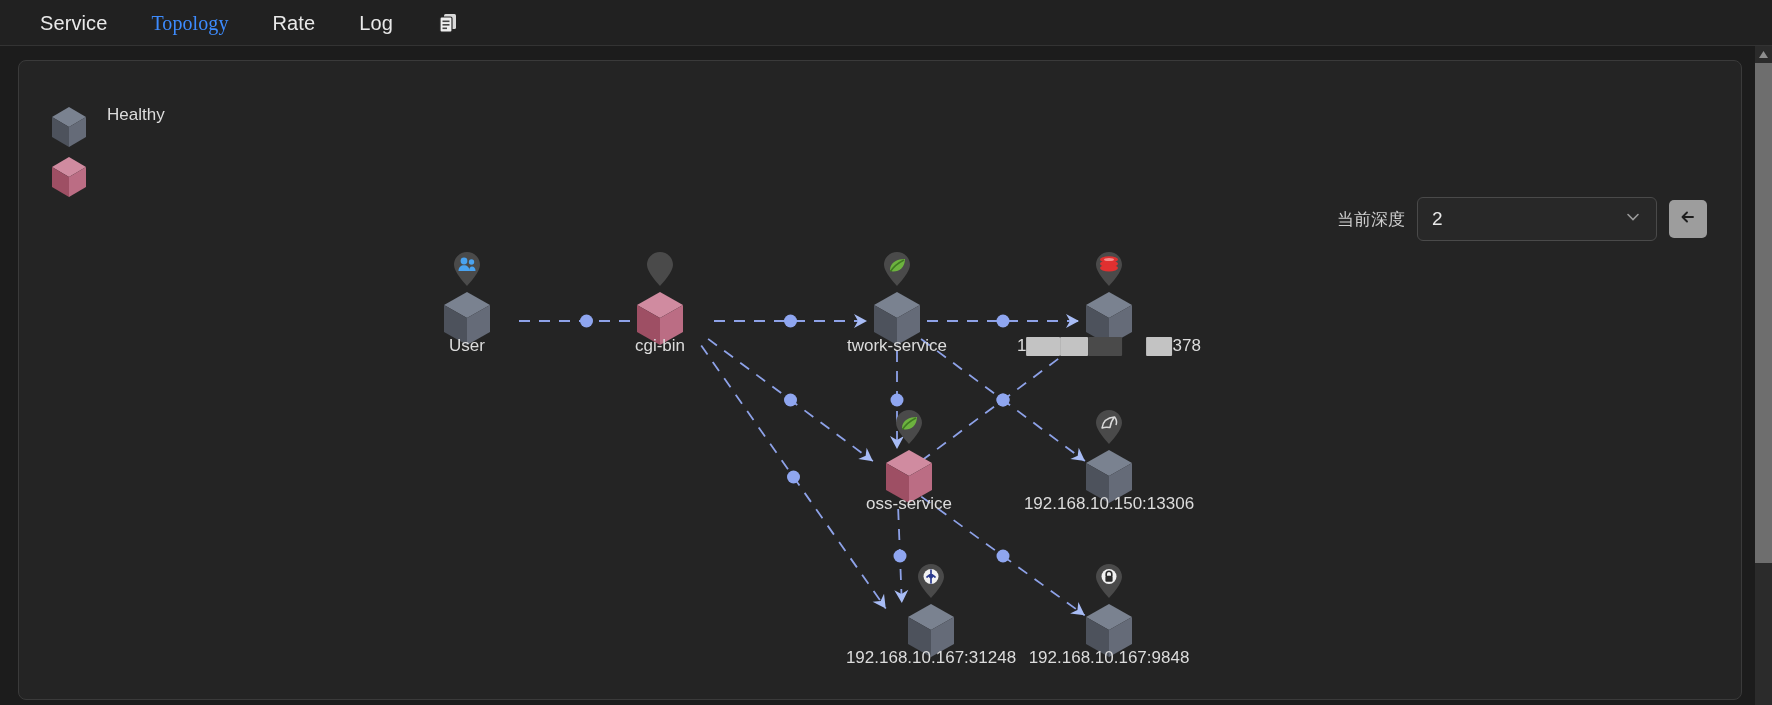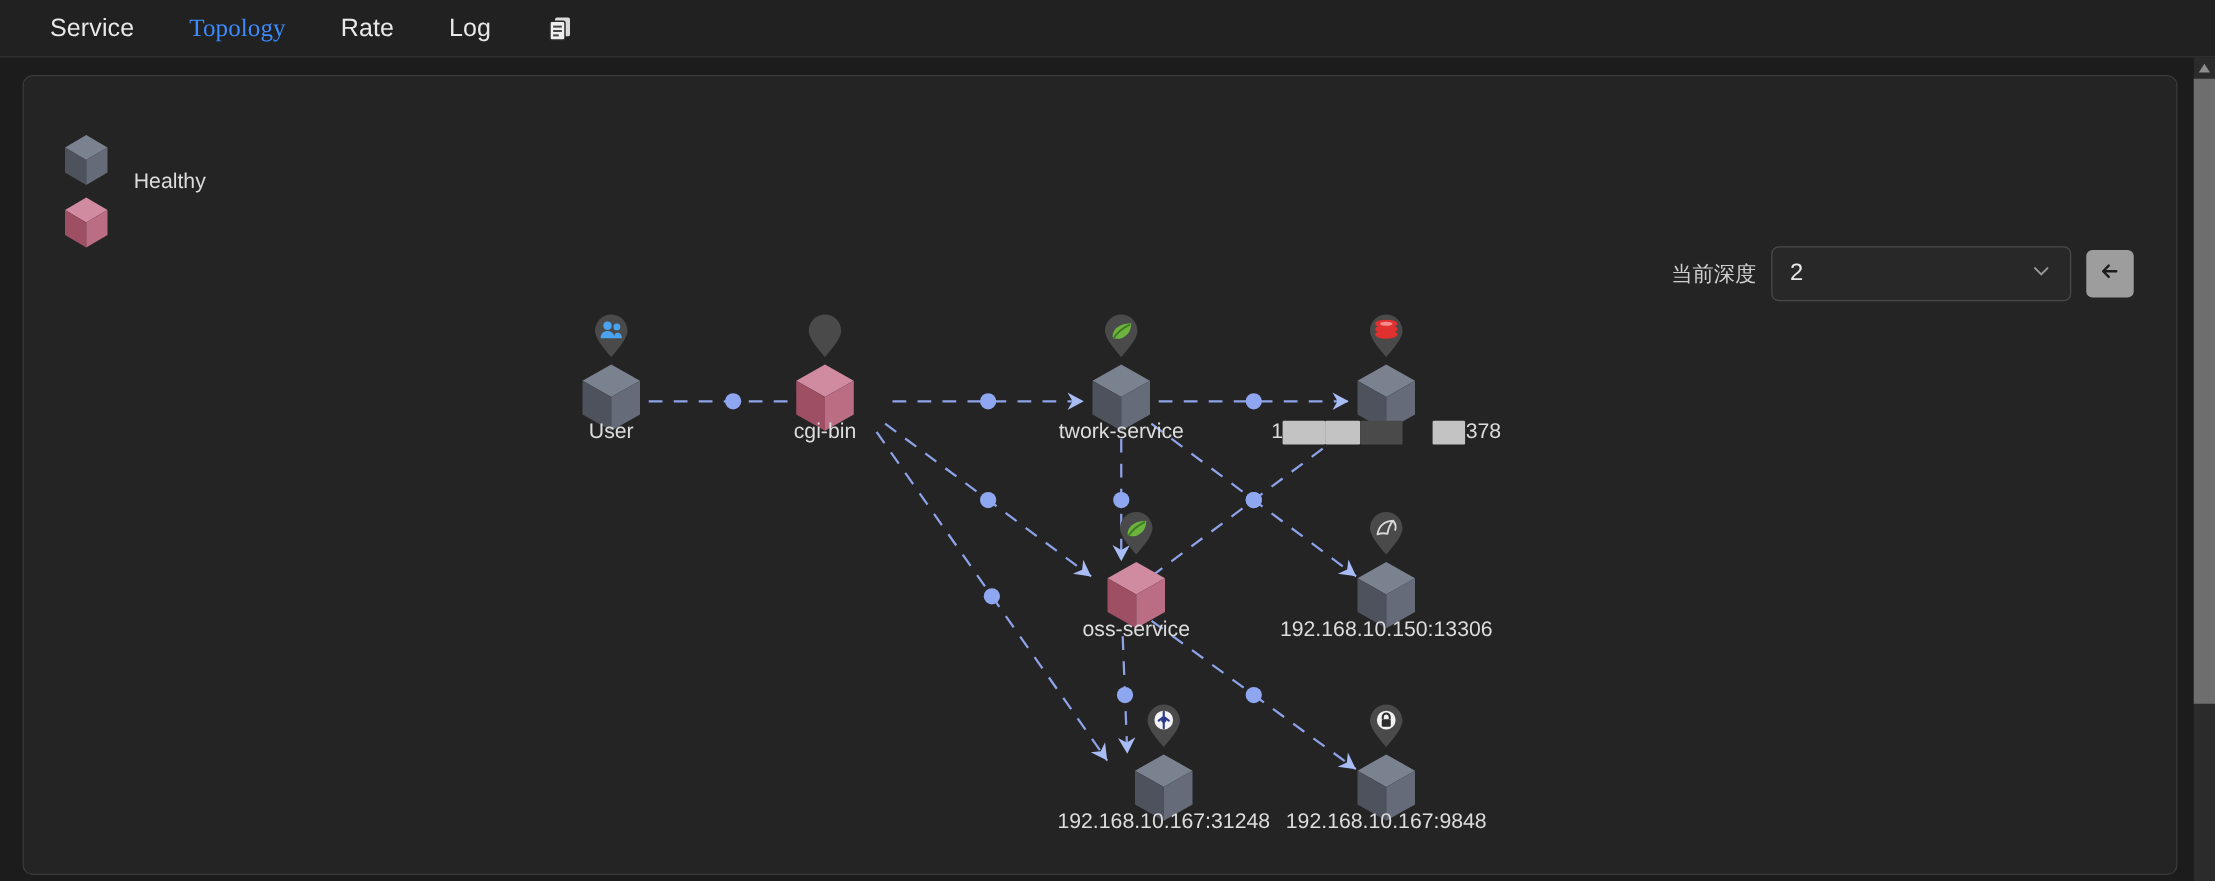--- a/index.html
+++ b/index.html
@@ -28,21 +28,21 @@
 
   
   #panel {
     position:absolute; left:18px; top:60px; width:1724px; height:640px;
     background:#242424; border:1px solid #3a3a3a; border-radius:8px;
     overflow:hidden;
   }
 
   
   #legend { position:absolute; left:30px; top:44px; }
-  .legend-row { display:flex; align-items:flex-end; height:50px; }
+  .legend-row { display:flex; align-items:flex-start; height:50px; }
   .legend-label { font-size:17px; color:#dcdcdc; margin-left:18px; white-space:nowrap; }
 
   
   #depth-ctl {
     position:absolute; right:34px; top:136px;
     display:flex; align-items:center; gap:12px;
   }
   #depth-label { font-size:17px; color:#cfcfcf; white-space:nowrap; }
   #depth-select {
     width:240px; height:44px; background:#282828;
@@ -170,21 +170,21 @@
           <circle cx="984" cy="339" r="6.5" fill="#8fa6f0"></circle>
           <path d="M0,0 L-13,-7 L-9,0 L-13,7 Z" fill="#a8bcf5" transform="translate(1065.9456471732774,277.927300691614) rotate(-36.69653726863695)"></path>
           <line x1="879.1679450565427" y1="447.9772564512648" x2="882.8320549434573" y2="542.0227435487352" stroke="#8ea2e8" stroke-width="1.8" stroke-dasharray="11 9"></line>
           <circle cx="881" cy="495" r="6.5" fill="#8fa6f0"></circle>
           <path d="M0,0 L-13,-7 L-9,0 L-13,7 Z" fill="#a8bcf5" transform="translate(882.8320549434573,542.0227435487352) rotate(87.76882539196875)"></path>
           <line x1="902.2719805877998" y1="435.6315330684961" x2="1065.7280194122002" y2="554.3684669315039" stroke="#8ea2e8" stroke-width="1.8" stroke-dasharray="11 9"></line>
           <circle cx="984" cy="495" r="6.5" fill="#8fa6f0"></circle>
           <path d="M0,0 L-13,-7 L-9,0 L-13,7 Z" fill="#a8bcf5" transform="translate(1065.7280194122002,554.3684669315039) rotate(35.995220874722705)"></path>
         </svg>
       <div id="nodes">
-          <div class="node" style="left: 470px; top: 260px;"><span class="pin"><svg width="32" height="38" viewBox="0 0 32 38">
+          <div class="node" style="left: 448px; top: 260px;"><span class="pin"><svg width="32" height="38" viewBox="0 0 32 38">
                 <path d="M16,2 C23.2,2 29,7.8 29,15 C29,22 18.5,33 16,36 C13.5,33 3,22 3,15 C3,7.8 8.8,2 16,2 Z" fill="#4a4a4a"></path>
                 <circle cx="13" cy="11" r="3.4" fill="#4aa3f0"></circle>
                 <circle cx="20.5" cy="12" r="2.7" fill="#4aa3f0"></circle>
              <path d="M7.5,21 C7.5,17.2 10,15.3 13,15.3 C16,15.3 18.5,17.2 18.5,21 Z" fill="#4aa3f0"></path>
              <path d="M18,21 C18,18.2 19.3,16.6 21,16.6 C23,16.6 24.5,18.2 24.5,21 Z" fill="#4aa3f0"></path>
               </svg></span><span class="cube"><svg width="52" height="58" viewBox="0 0 52 58">
     <polygon points="26,2 49,15 26,28 3,15" fill="#7a8290"></polygon>
     <polygon points="3,15 26,28 26,55 3,42" fill="#4d525c"></polygon>
     <polygon points="49,15 26,28 26,55 49,42" fill="#656b78"></polygon>
   </svg></span><span class="nlabel">User</span></div>

